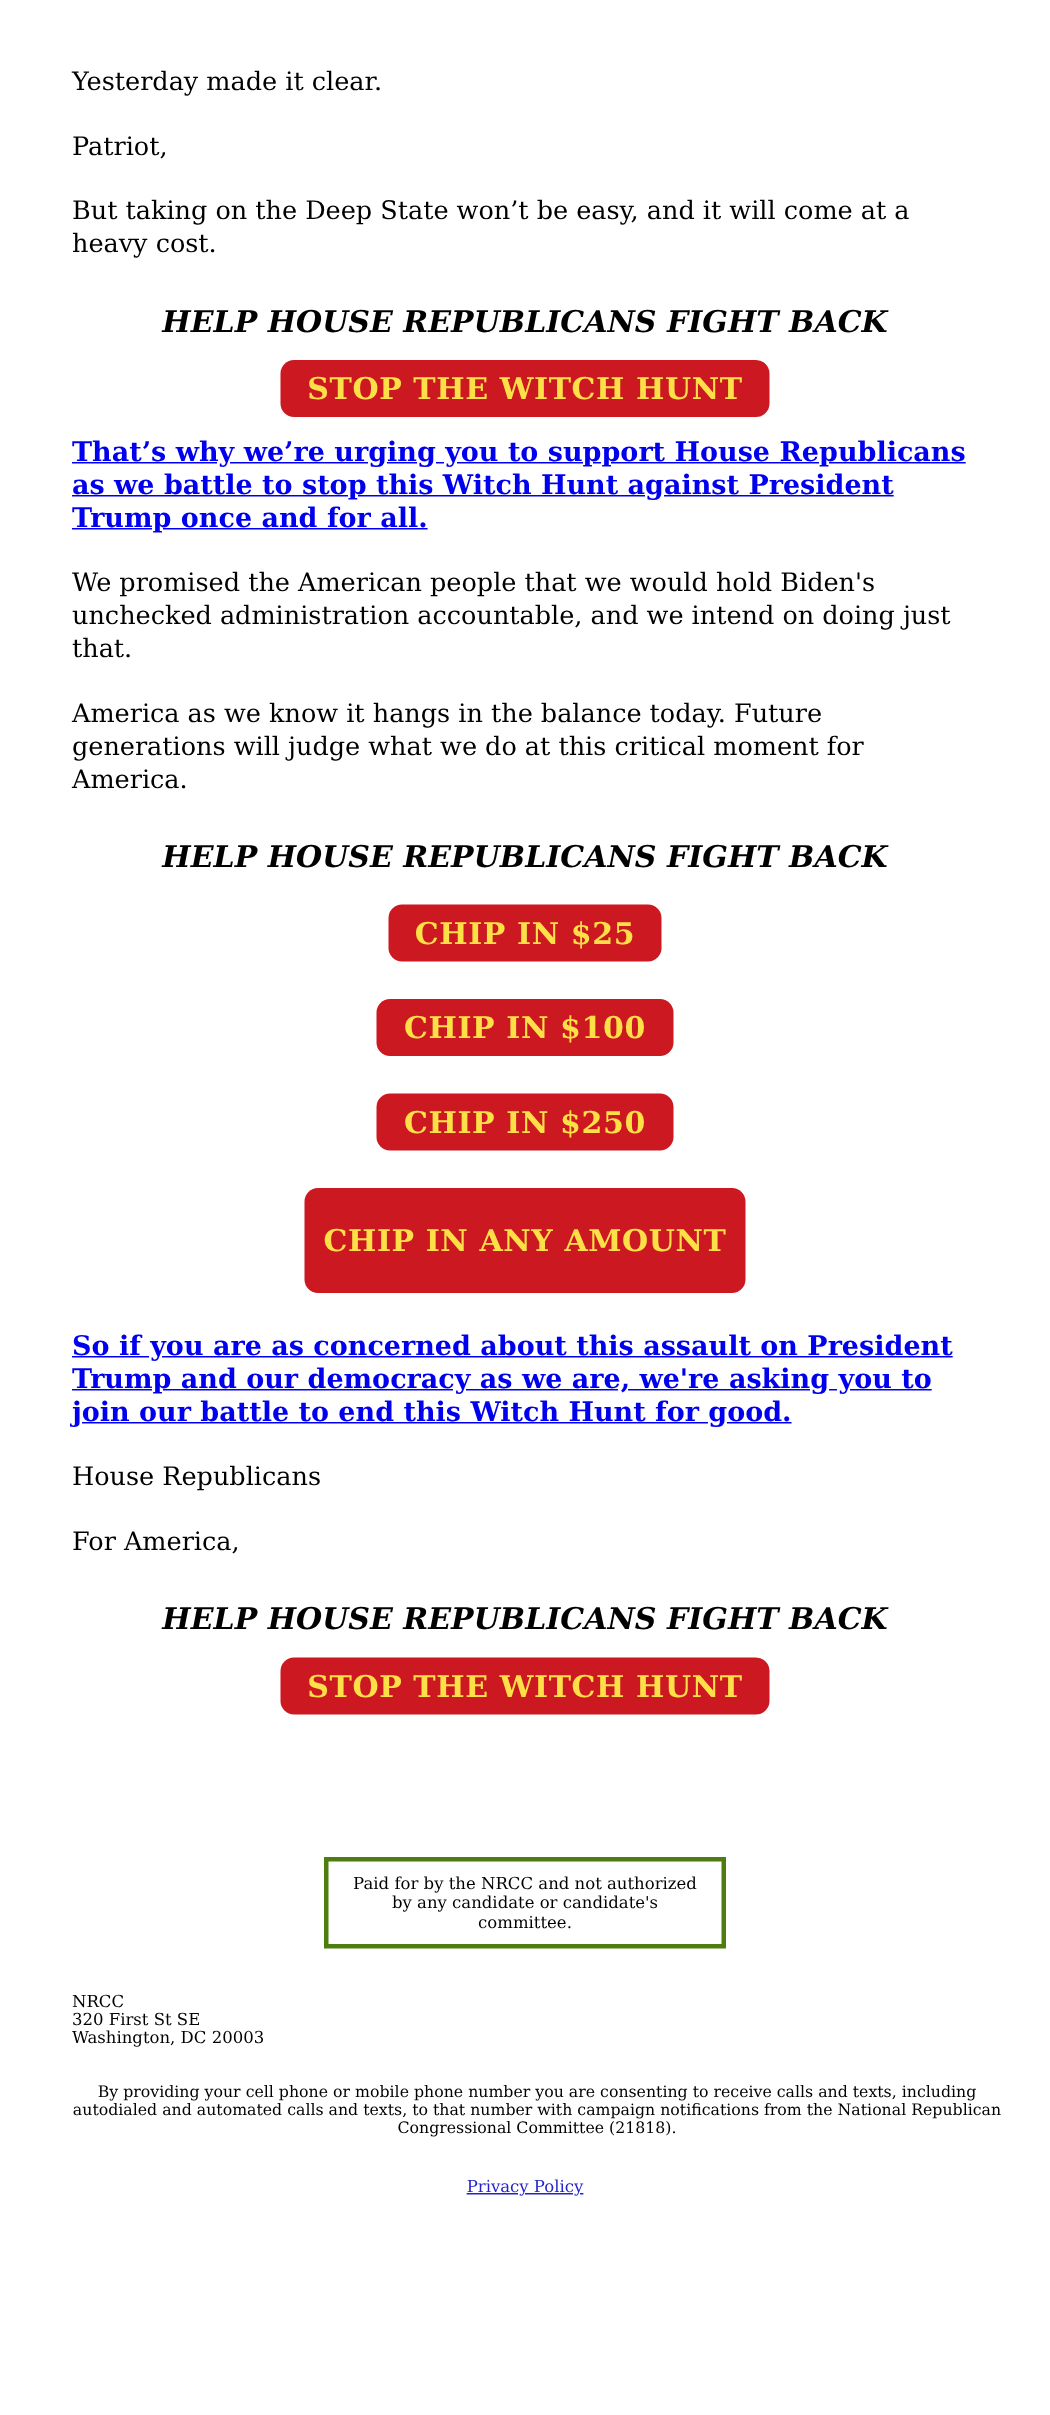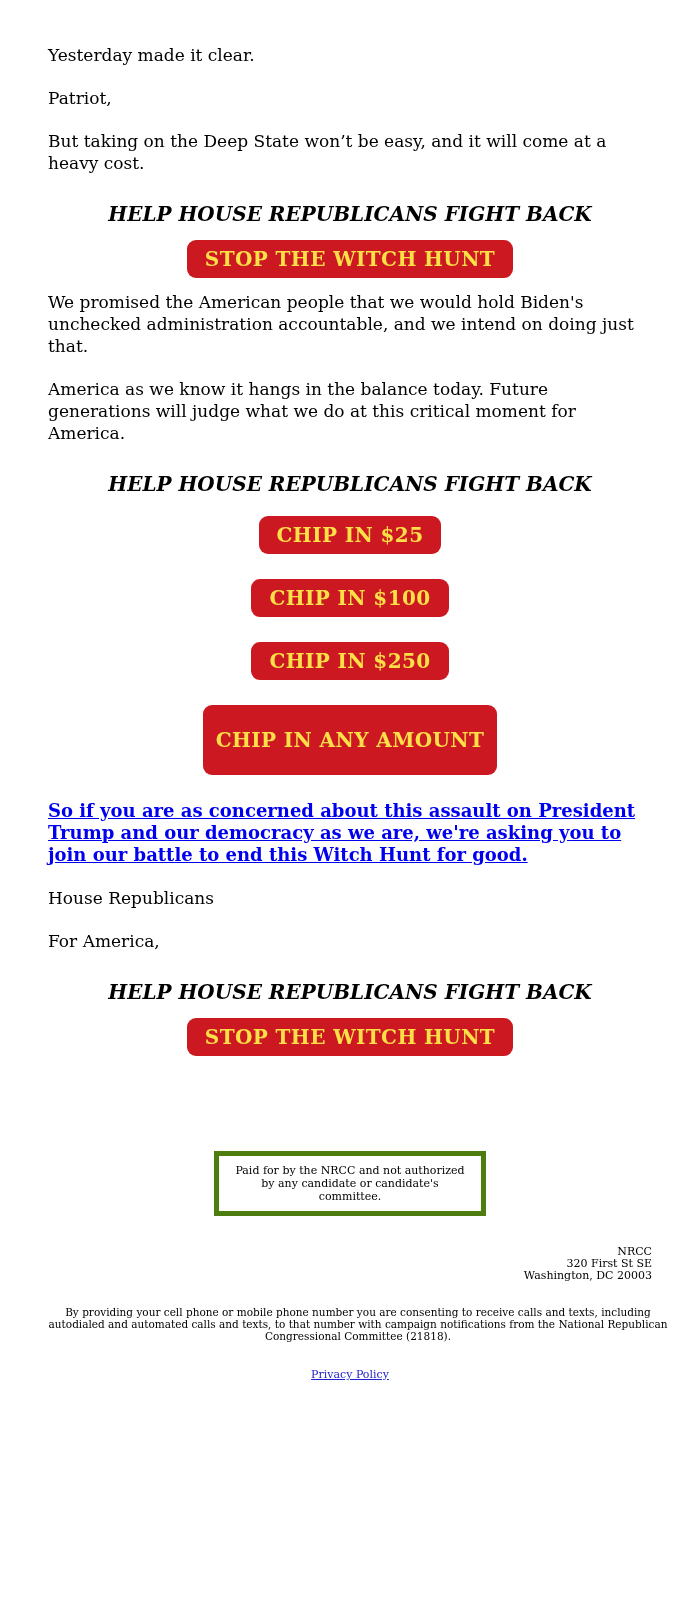--- a/index.html
+++ b/index.html
@@ -51,28 +51,28 @@
     font-weight: bold;
     font-size: 18px;
     line-height: 22px;
     text-decoration: underline;
     margin: 0 0 21px 0;
     cursor: pointer;
   }
   .disclaimer-wrap { text-align: center; margin-top: 95px; }
   .disclaimer-box {
     display: inline-block;
-    border: 5px solid #4d7c0f;
+    border: 3px solid #4d7c0f;
     padding: 8px 12px;
     width: 238px;
     font-size: 11px;
     line-height: 13px;
     text-align: center;
   }
-  .address-block { margin-top: 30px; font-size: 11px; line-height: 12px; text-align: right; }
+  .address-block { margin-top: 30px; font-size: 11px; line-height: 12px; text-align: left; }
   .fine-print {
     margin: 24px auto 0 auto;
     width: 620px;
     font-size: 10.5px;
     line-height: 12px;
     text-align: center;
   }
   .privacy-row { text-align: center; margin-top: 22px; font-size: 11px; }
   .privacy-link { color: #2222cc; text-decoration: underline; cursor: pointer; }
 </style>
@@ -84,20 +84,21 @@
   <p class="para">Yesterday made it clear.</p>
   <p class="para">Patriot,</p>
   <p class="para">But taking on the Deep State won’t be easy, and it will come at a heavy cost.</p>
 
   <div class="section-heading">HELP HOUSE REPUBLICANS FIGHT BACK</div>
 
   <div class="btn-row">
     <a class="red-btn">STOP THE WITCH HUNT</a>
   </div>
 
+  <a class="link-para">That’s why we’re urging you to support House Republicans as we battle to stop this Witch Hunt against President Trump once and for all.</a>
 
   <p class="para">We promised the American people that we would hold Biden's unchecked administration accountable, and we intend on doing just that.</p>
   <p class="para">America as we know it hangs in the balance today. Future generations will judge what we do at this critical moment for America.</p>
 
   <div class="section-heading">HELP HOUSE REPUBLICANS FIGHT BACK</div>
 
   <div class="btn-row chip first">
     <a class="red-btn">CHIP IN $25</a>
   </div>
   <div class="btn-row chip">

